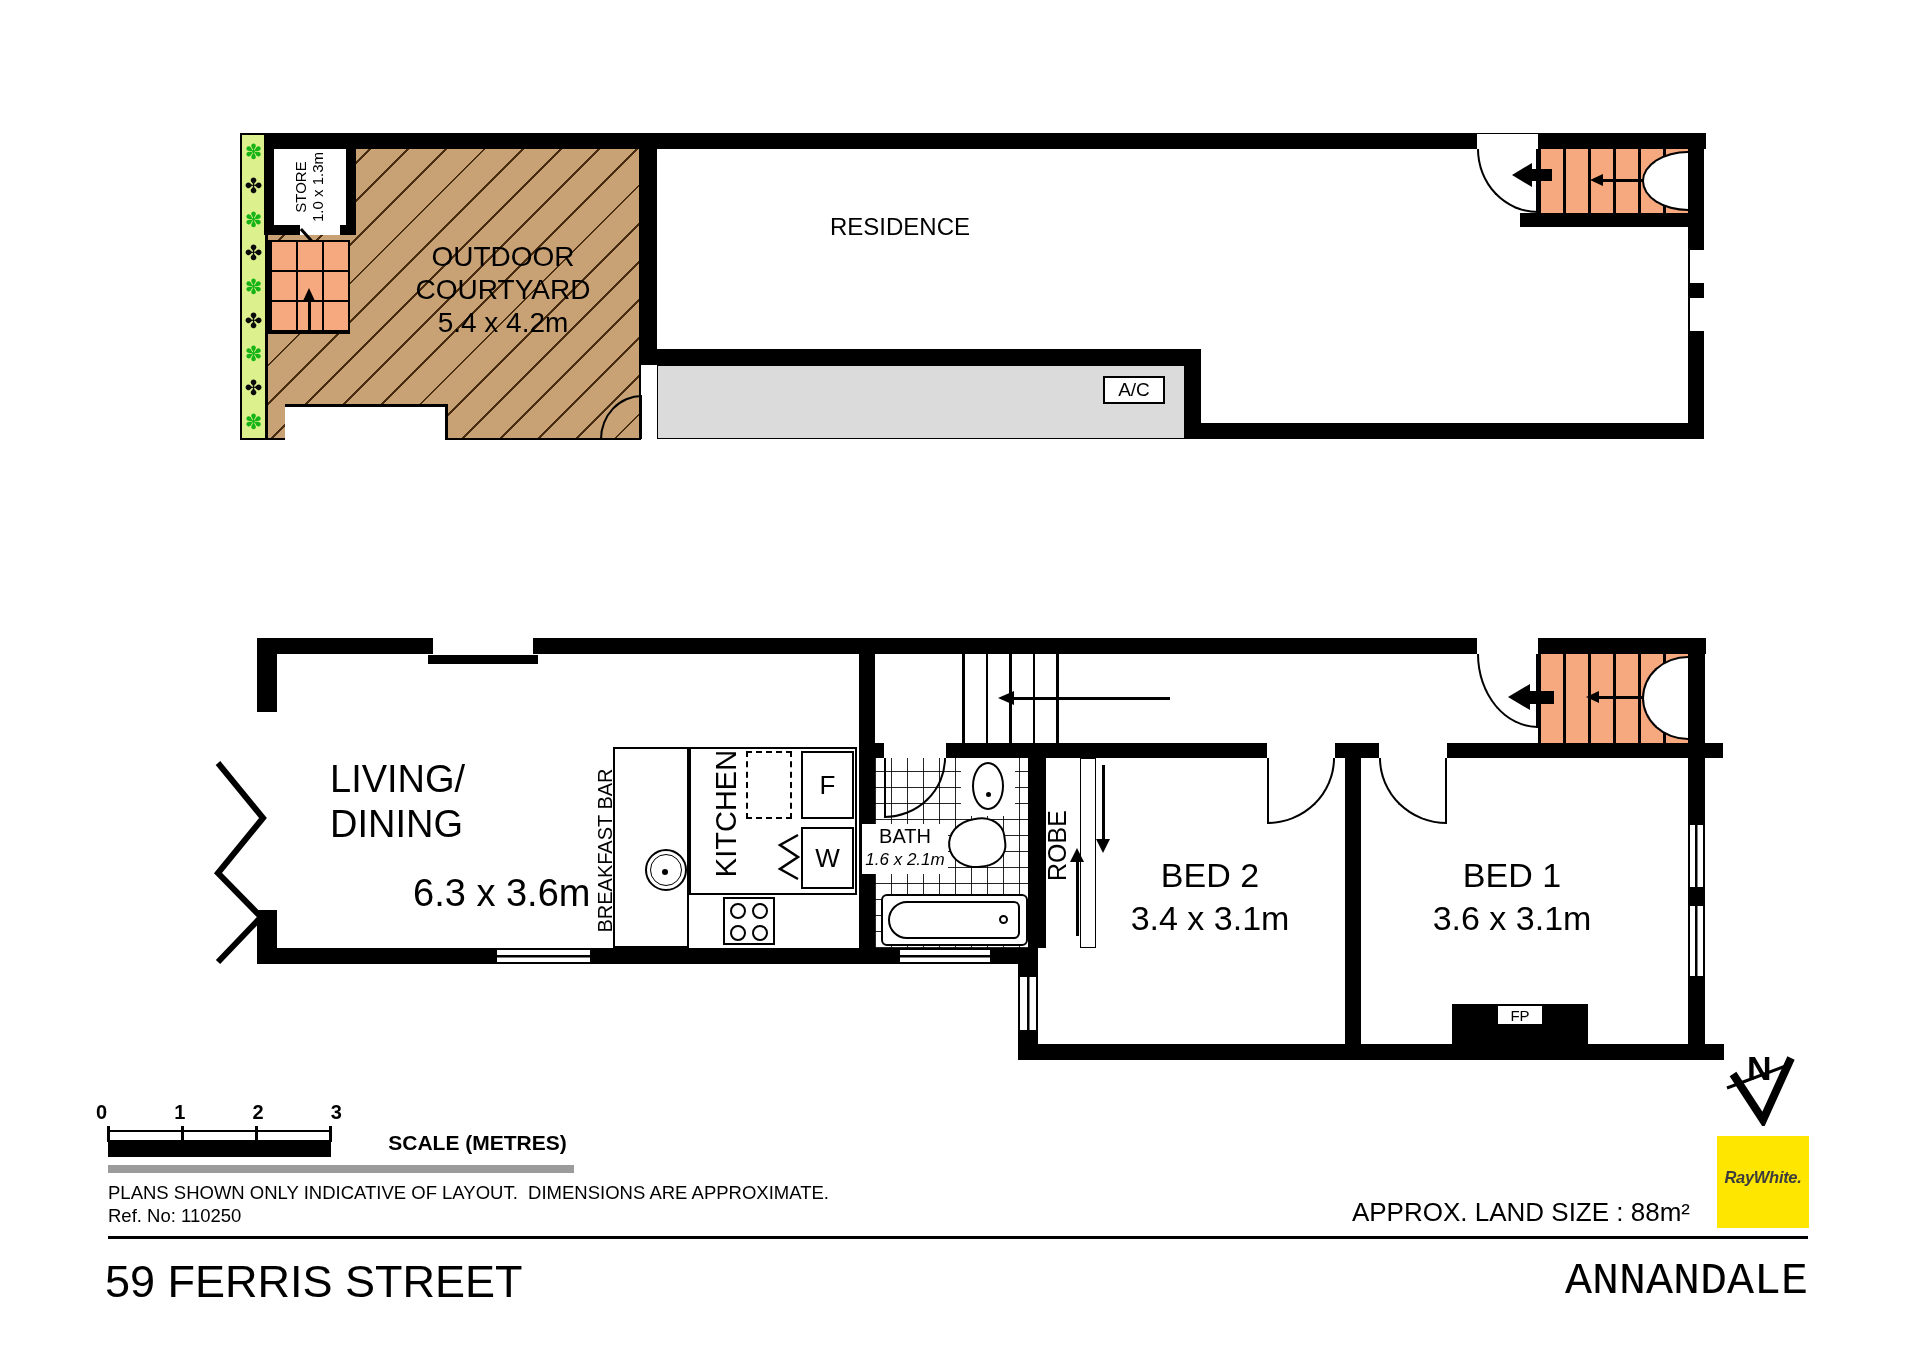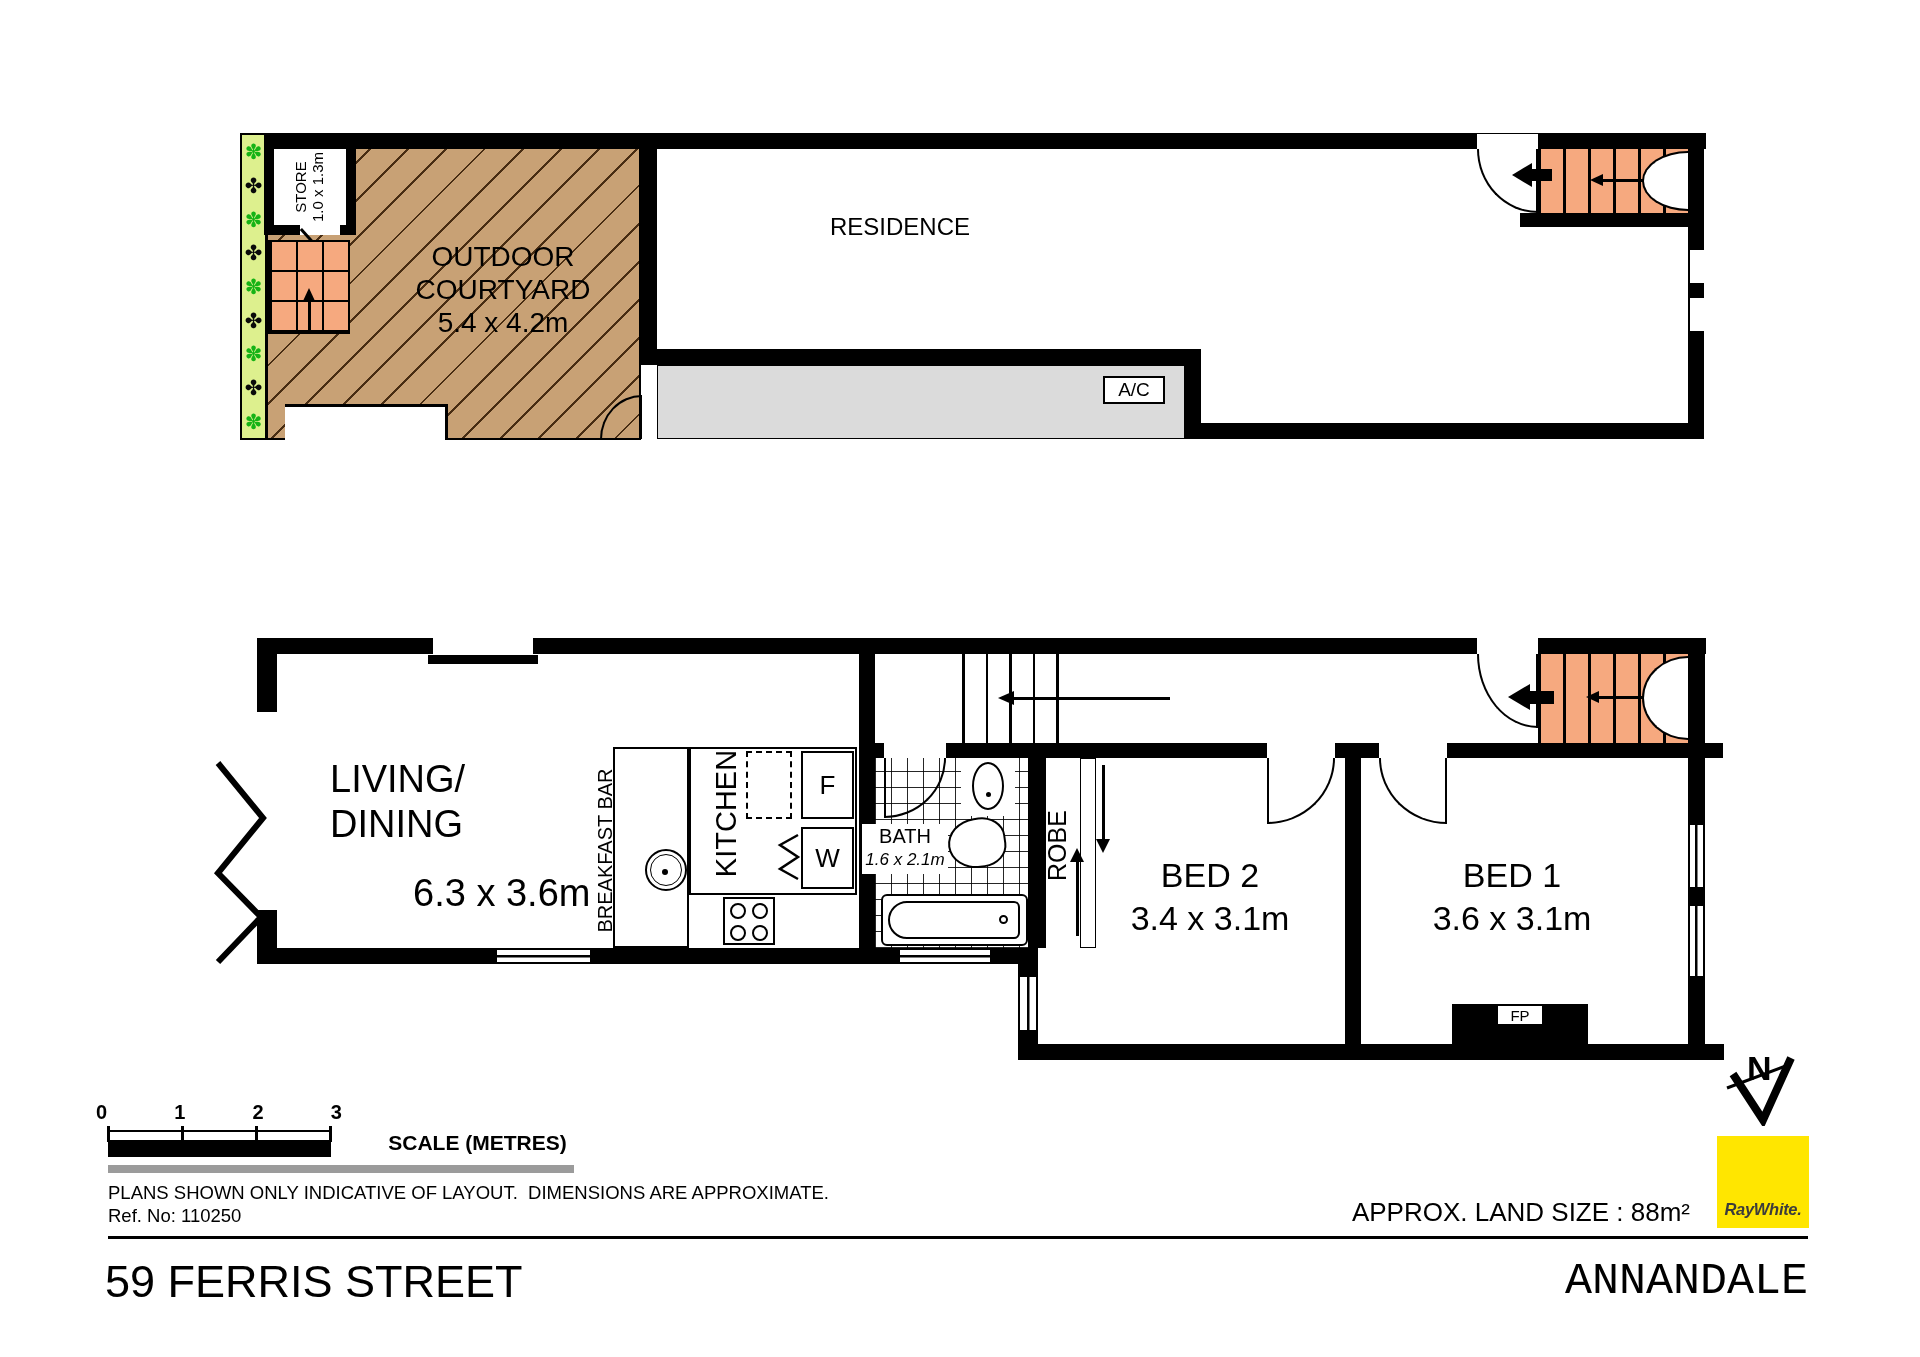--- a/index.html
+++ b/index.html
@@ -35,21 +35,21 @@
     background:#fff linear-gradient(#000,#000) center / 100% 2.5px no-repeat; }
   .window-v { position:absolute; border-left:2.5px solid #000; border-right:2.5px solid #000;
     background:#fff linear-gradient(#000,#000) center / 2.5px 100% no-repeat; }
   .arc-bl { position:absolute; border:2.5px solid #000; border-top:none; border-bottom-left-radius:100% 100%; }
   .arc-br { position:absolute; border:2.5px solid #000; border-top:none; border-bottom-right-radius:100% 100%; }
   .arc-up { position:absolute; border:2.5px solid #000; border-bottom:none; border-top-left-radius:100% 100%; }
   .dd-top { position:absolute; border:2.5px solid #000; border-right:none; border-bottom:none; border-top-left-radius:100% 100%; background:#fff; }
   .dd-bot { position:absolute; border:2.5px solid #000; border-right:none; border-top:none; border-bottom-left-radius:100% 100%; background:#fff; }
   .rot { transform:rotate(-90deg); }
   .flexc { display:flex; align-items:center; justify-content:center; }
-  .logo { position:absolute; background:#FFE600; display:flex; align-items:flex-end; justify-content:center; }
+  .logo { position:absolute; background:#FFE600; display:flex; align-items:center; justify-content:center; }
   .logo span { font-style:italic; font-weight:bold; font-size:16.5px; color:#3C3C3C; padding-bottom:9px; letter-spacing:-0.3px; }
 </style>
 </head>
 <body>
 
 <div id="canvas">
 
   <div>
     <div class="hatch" style="left:266px;top:133px;width:375px;height:307px;"></div>
     <div class="garden" style="left:240px;top:133px;width:27px;height:307px;">

